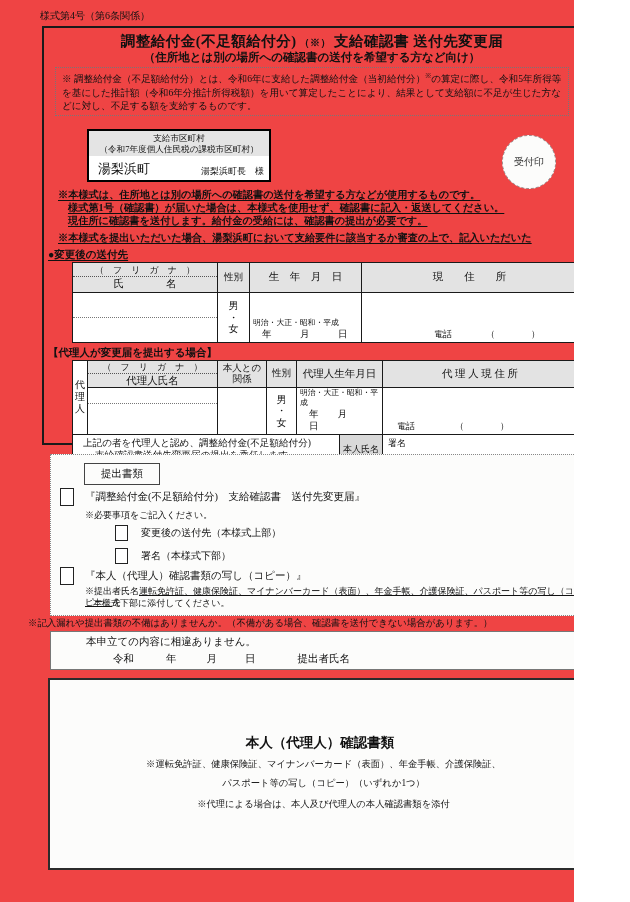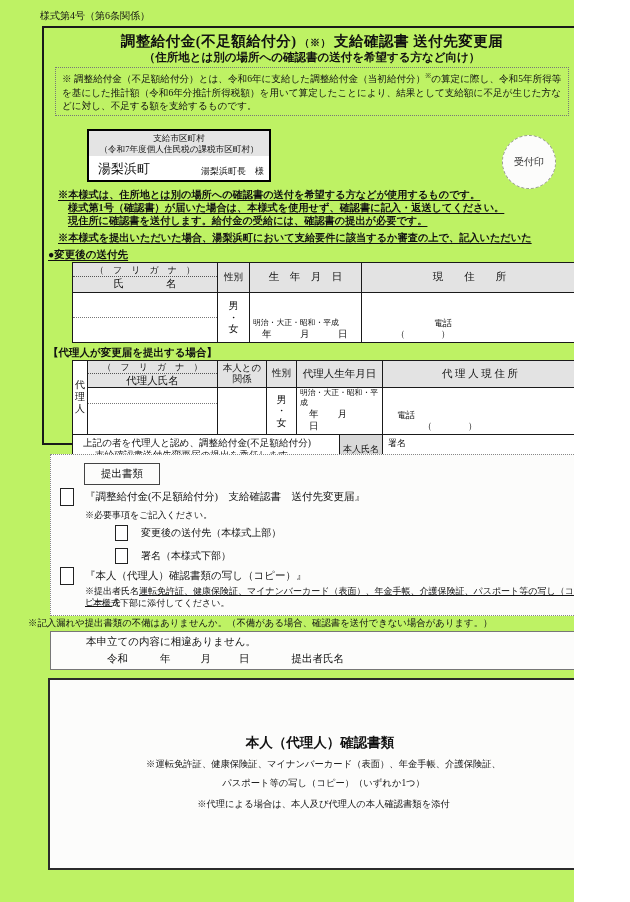--- a/index.html
+++ b/index.html
@@ -1,17 +1,17 @@
 <!DOCTYPE html>
 <html><head>
 <meta charset="utf-8">
 <style>
   html,body { margin:0; padding:0; background:#ffffff; }
   .page {
-    position:relative; width:574px; height:902px; background:#bef264;
+    position:relative; width:574px; height:902px; background:#ef4444;
     font-family:"Liberation Serif","DejaVu Serif",serif; color:#111;
     overflow:hidden;
   }
   .form-label { position:absolute; left:40px; top:9px; font-size:10px; }
 
   
   .main-box { position:absolute; left:42px; top:26px; width:536px; height:415px; border:2px solid #1a1a1a; }
   .title { margin-top:5px; text-align:center; font-weight:bold; font-size:14.5px; line-height:16px; letter-spacing:0.5px; }
   .title-note { font-size:10px; margin:0 3px; font-weight:bold; }
   .subtitle { text-align:center; font-weight:bold; font-size:11.5px; line-height:13px; }
@@ -48,21 +48,21 @@
   .t1 .furi-space { height:24px; border-bottom:1px dotted #777; }
   .t2 .furi-space { height:15px; border-bottom:1px dotted #777; }
   .pre { white-space:pre-line; }
   .sex-cell { font-size:10px; text-align:center; line-height:11.5px; vertical-align:middle; }
   .sex-h,.rel-h { font-size:9.5px; text-align:center; line-height:11px; }
   .birth-h,.addr-h { font-size:10.5px; text-align:center; }
   .birth-cell { vertical-align:bottom; }
   .eras { font-size:7.8px; padding-left:3px; line-height:10px; }
   .date { font-size:9.5px; padding:0 0 2px 12px; line-height:12px; }
   .addr-cell { vertical-align:bottom; }
-  .phone-row { display:flex; font-size:9px; padding-bottom:2px; line-height:11px;flex-direction:column; }
+  .phone-row { display:flex; font-size:9px; padding-bottom:2px; line-height:11px; }
   .t1 .phone-row .ph { margin-left:72px; } .t1 .phone-row .pp { margin-left:34px; }
   .t2 .phone-row .ph { margin-left:14px; } .t2 .phone-row .pp { margin-left:40px; }
   .agent-v { font-size:10px; text-align:center; line-height:12px; vertical-align:middle; background:#fff; }
   .deleg { font-size:9.6px; vertical-align:middle; padding-left:10px; line-height:12px; }
   .deleg .d2 { padding-left:12px; }
   .principal-cell { background:#d9d9d9; font-size:9px; text-align:center; vertical-align:middle; }
   .sig-cell { vertical-align:top; font-size:9px; padding:2px 0 0 5px; }
 
   
   .docs-box { position:absolute; left:50px; top:454px; width:530px; height:160px; border:1px dotted #888; background:#fcfcfb; }
@@ -72,21 +72,21 @@
   .checkbox.small { width:11px; height:14px; border-width:1.4px; }
   .cb-label { margin-left:11px; font-size:10.5px; }
   .cb-label.sub { margin-left:13px; font-size:10px; }
   .cb-note { position:absolute; font-size:9px; line-height:11px; }
 
   .attention { position:absolute; left:28px; top:617px; font-size:9.4px; }
 
   .decl-box { position:absolute; left:50px; top:631px; width:529px; height:37px; border:1px solid #777; background:#fcfcfb; }
   .decl-l1 { margin:4px 0 0 35px; font-size:10.5px; line-height:12px; }
   .decl-l2 { margin:4px 0 0 46px; font-size:10.5px; display:flex; }
-  .decl-l2 .tk1 { margin-left:10px; } .decl-l2 .tk2 { margin-left:32px; } .decl-l2 .tk3 { margin-left:30px; }
+  .decl-l2 .tk1 { margin-left:16px; } .decl-l2 .tk2 { margin-left:32px; } .decl-l2 .tk3 { margin-left:30px; }
   .decl-l2 .tk4 { margin-left:28px; } .decl-l2 .tk5 { margin-left:42px; }
 
   .attach-box { position:absolute; left:48px; top:678px; width:531px; height:188px; border:2px solid #2b2b2b; background:#fcfcfb; }
   .attach-title { text-align:center; margin-top:54px; font-size:13.5px; font-weight:bold;margin-left:9px; }
   .attach-line { text-align:center; font-size:9.3px; margin-top:6px;padding-left:16px; }
 </style>
 </head>
 <body>
 
 <div class="page">

